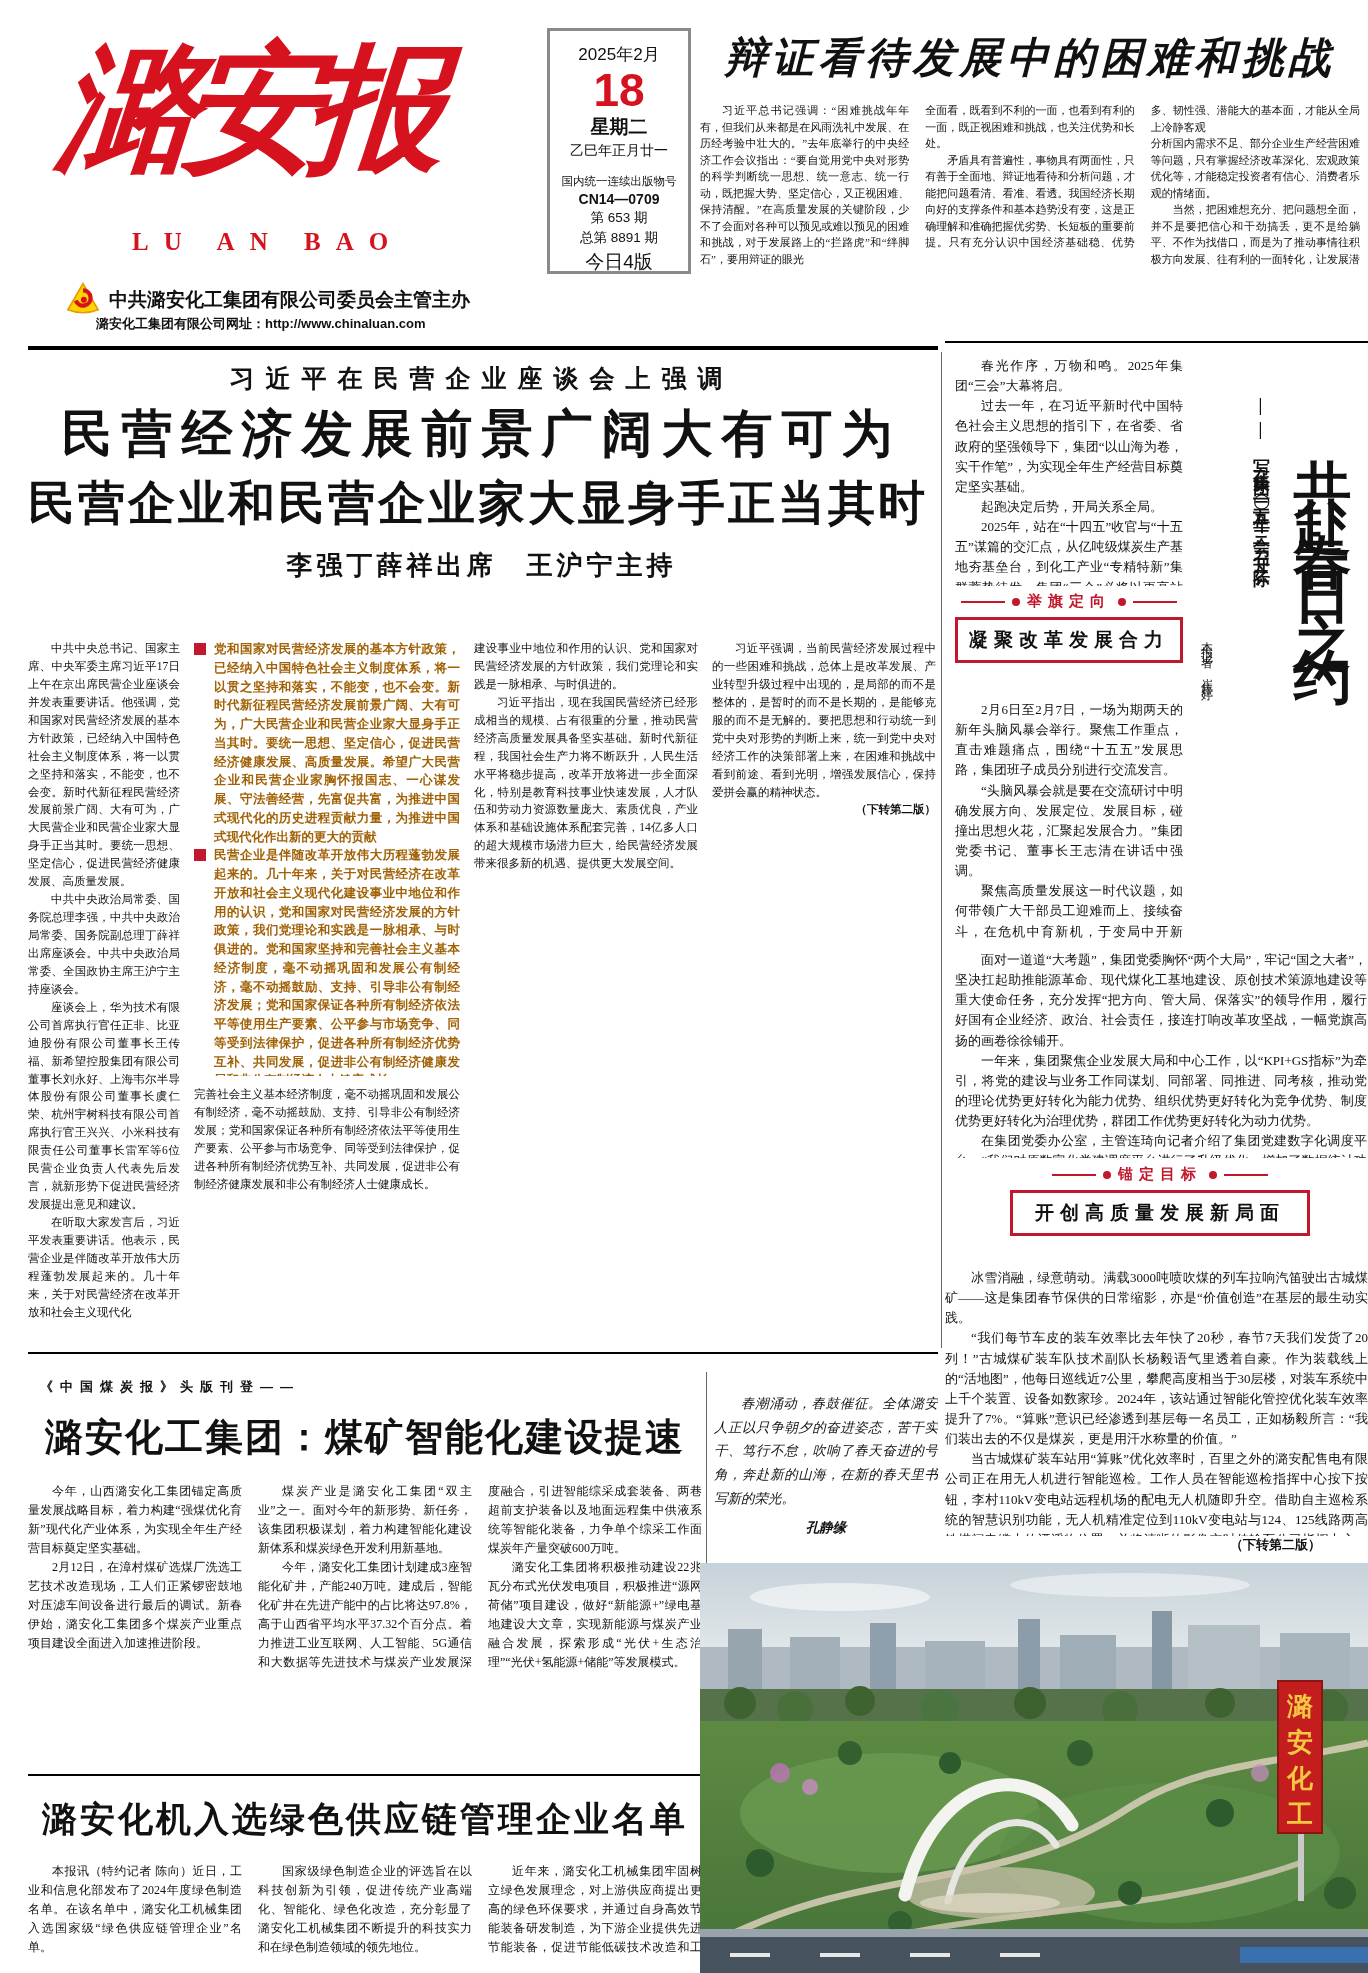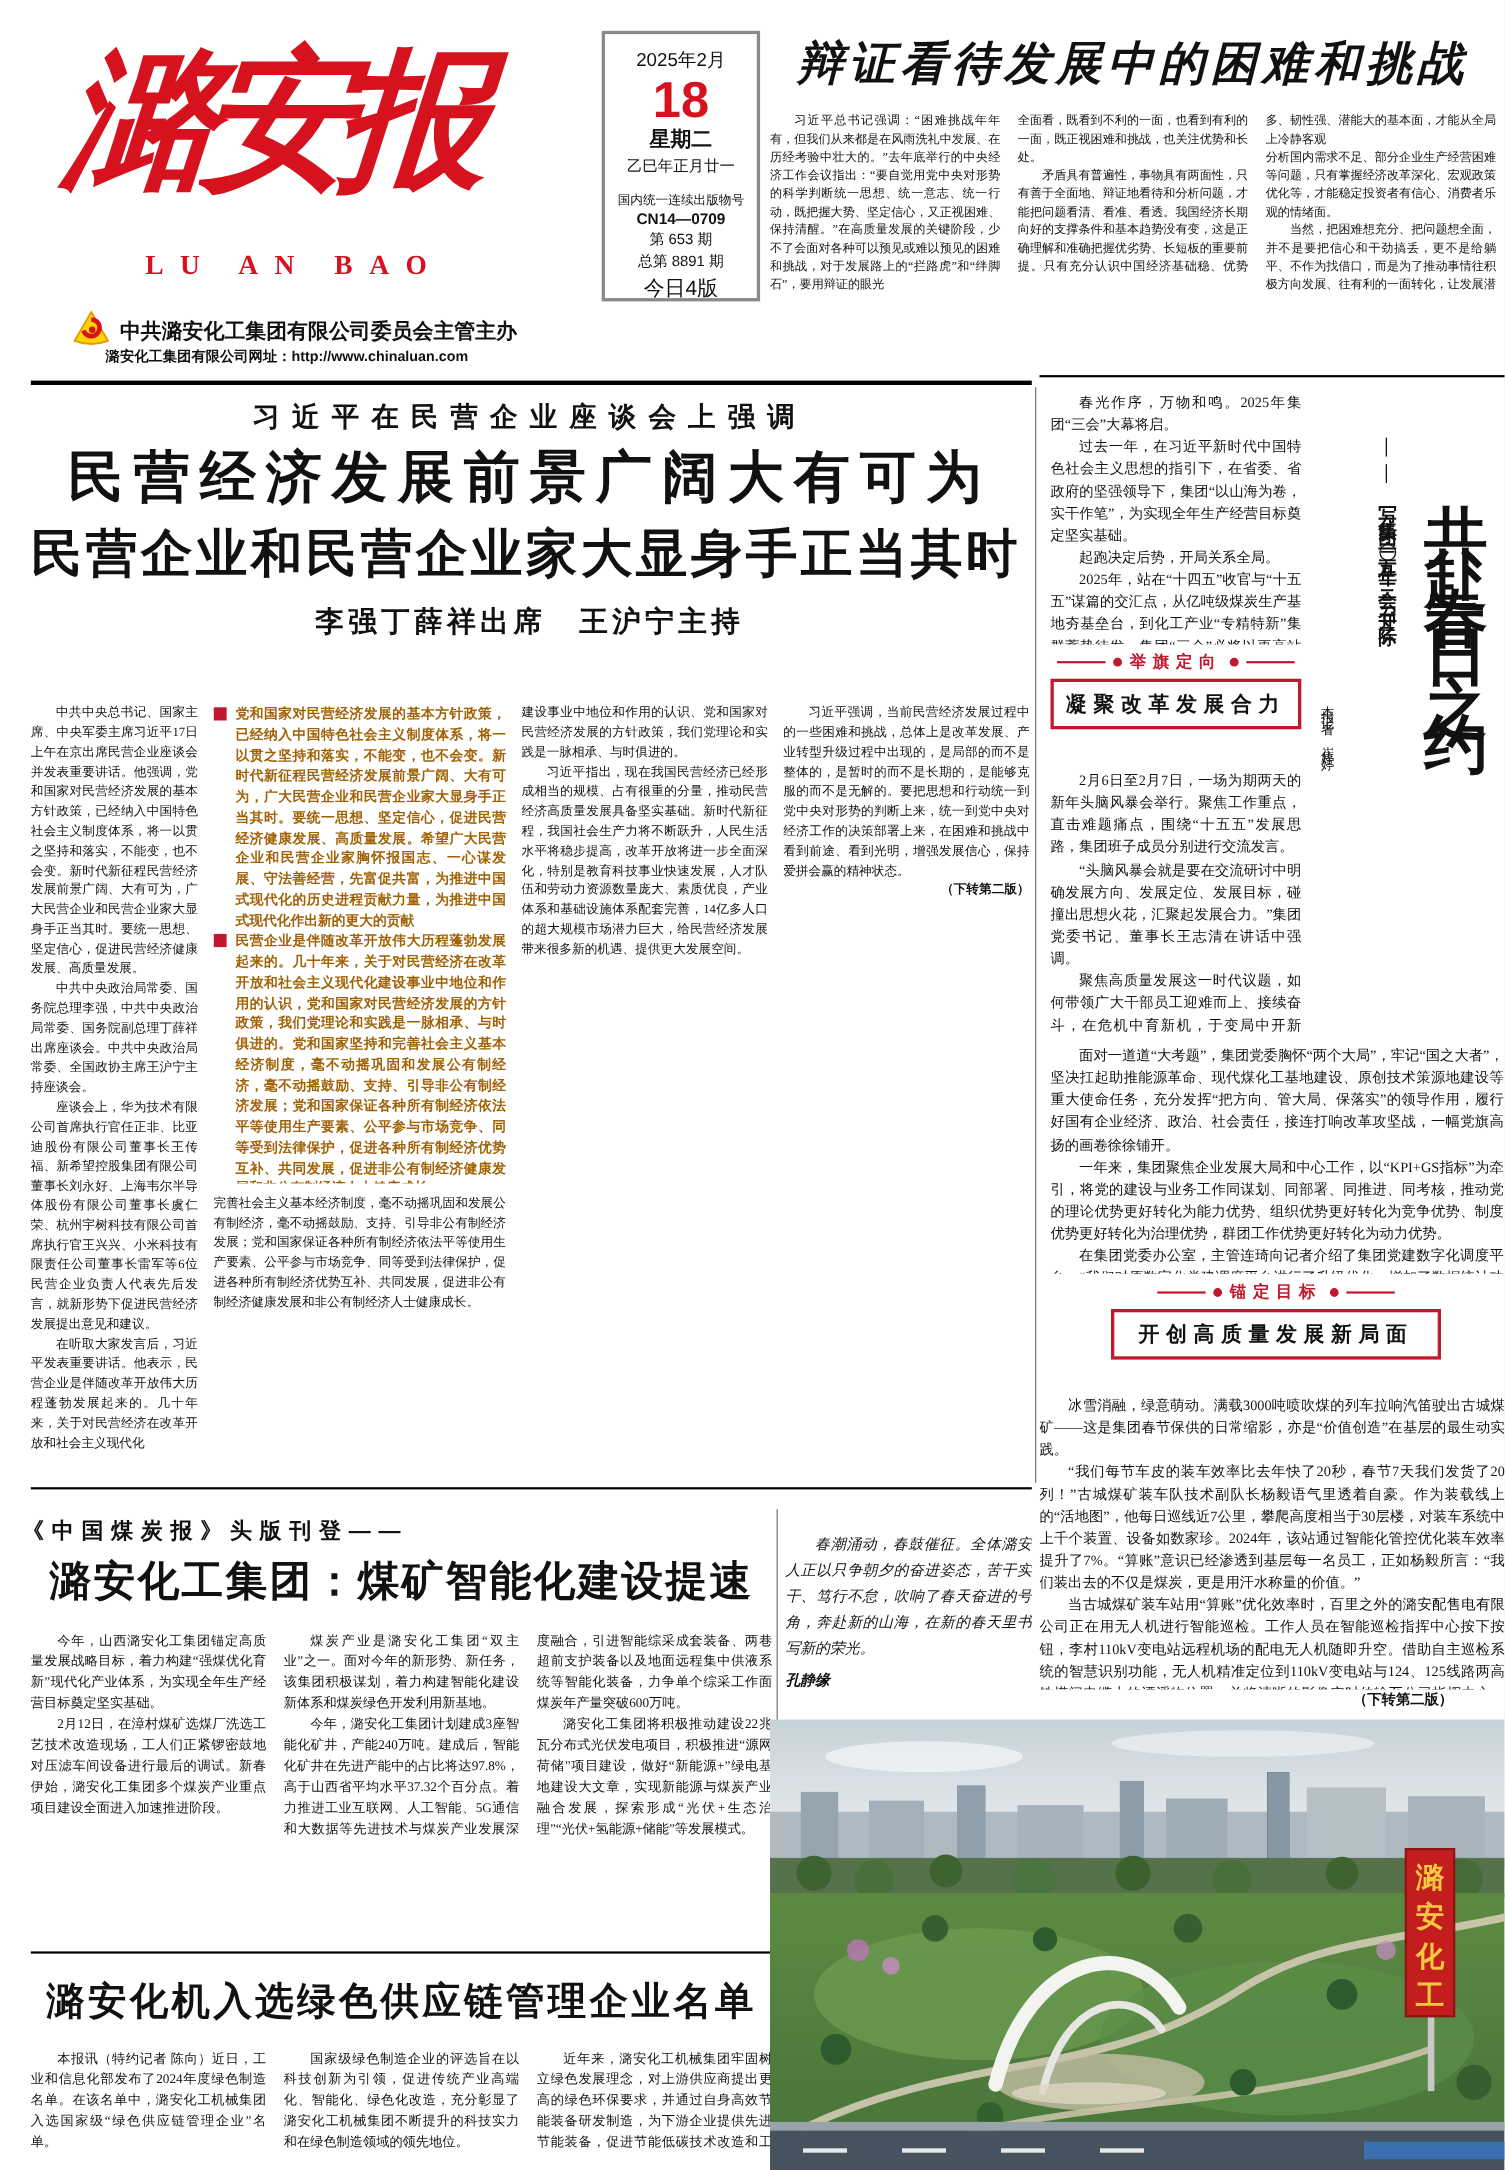--- a/index.html
+++ b/index.html
@@ -81,35 +81,35 @@
   .sec-label{display:flex;align-items:center;justify-content:center;gap:7px;
              color:#c2182d;font-weight:bold;font-size:15px;letter-spacing:6px;
              font-family:"Liberation Sans",sans-serif;}
   .sec-label .ln{width:44px;height:2px;background:#c2182d;}
   .sec-label .dot{width:8px;height:8px;border-radius:50%;background:#c2182d;}
   .sec-box{margin-top:6px;border:3px solid #c2182d;padding:7px 4px;text-align:center;
            font-weight:900;font-size:19px;letter-spacing:6px;background:#fff;
            font-family:"Liberation Sans",sans-serif;}
   .sb-jump{position:absolute;left:1230px;top:1536px;font-weight:bold;font-size:13px;}
   
-  .coal-kicker{position:absolute;left:20px;top:1378px;font-size:20px;font-weight:bold;
+  .coal-kicker{position:absolute;left:40px;top:1378px;font-size:13px;font-weight:bold;
                letter-spacing:7px;font-family:"Liberation Sans",sans-serif;}
   .coal-h{position:absolute;left:28px;top:1412px;width:674px;text-align:center;
           font-size:38px;font-weight:900;letter-spacing:2px;
           font-family:"Liberation Serif",serif;}
   .coal-cols{position:absolute;left:28px;top:1482px;width:674px;height:278px;
              overflow:hidden;column-count:3;column-gap:16px;font-size:12px;
              line-height:1.58;text-align:justify;}
   .coal-cols p{margin:0;}
   
   .poem{position:absolute;left:714px;top:1392px;width:224px;height:160px;
         overflow:hidden;font-style:italic;font-size:13.5px;line-height:1.75;
         text-align:justify;}
   .poem p{margin:0;text-indent:2em;}
-  .poem-sign{text-align:left;margin-top:6px;font-weight:bold;font-style:italic;}
+  .poem-sign{text-align:center;margin-top:6px;font-weight:bold;font-style:italic;}
   
   .green-h{position:absolute;left:28px;top:1796px;width:674px;text-align:center;
            font-size:35px;font-weight:900;letter-spacing:3px;
            font-family:"Liberation Serif",serif;}
   .green-cols{position:absolute;left:28px;top:1862px;width:674px;height:111px;
               overflow:hidden;column-count:3;column-gap:16px;font-size:12px;
               line-height:1.58;text-align:justify;}
   .green-cols p{margin:0;}
   
   .photo{position:absolute;left:700px;top:1563px;width:668px;height:410px;overflow:hidden;}

